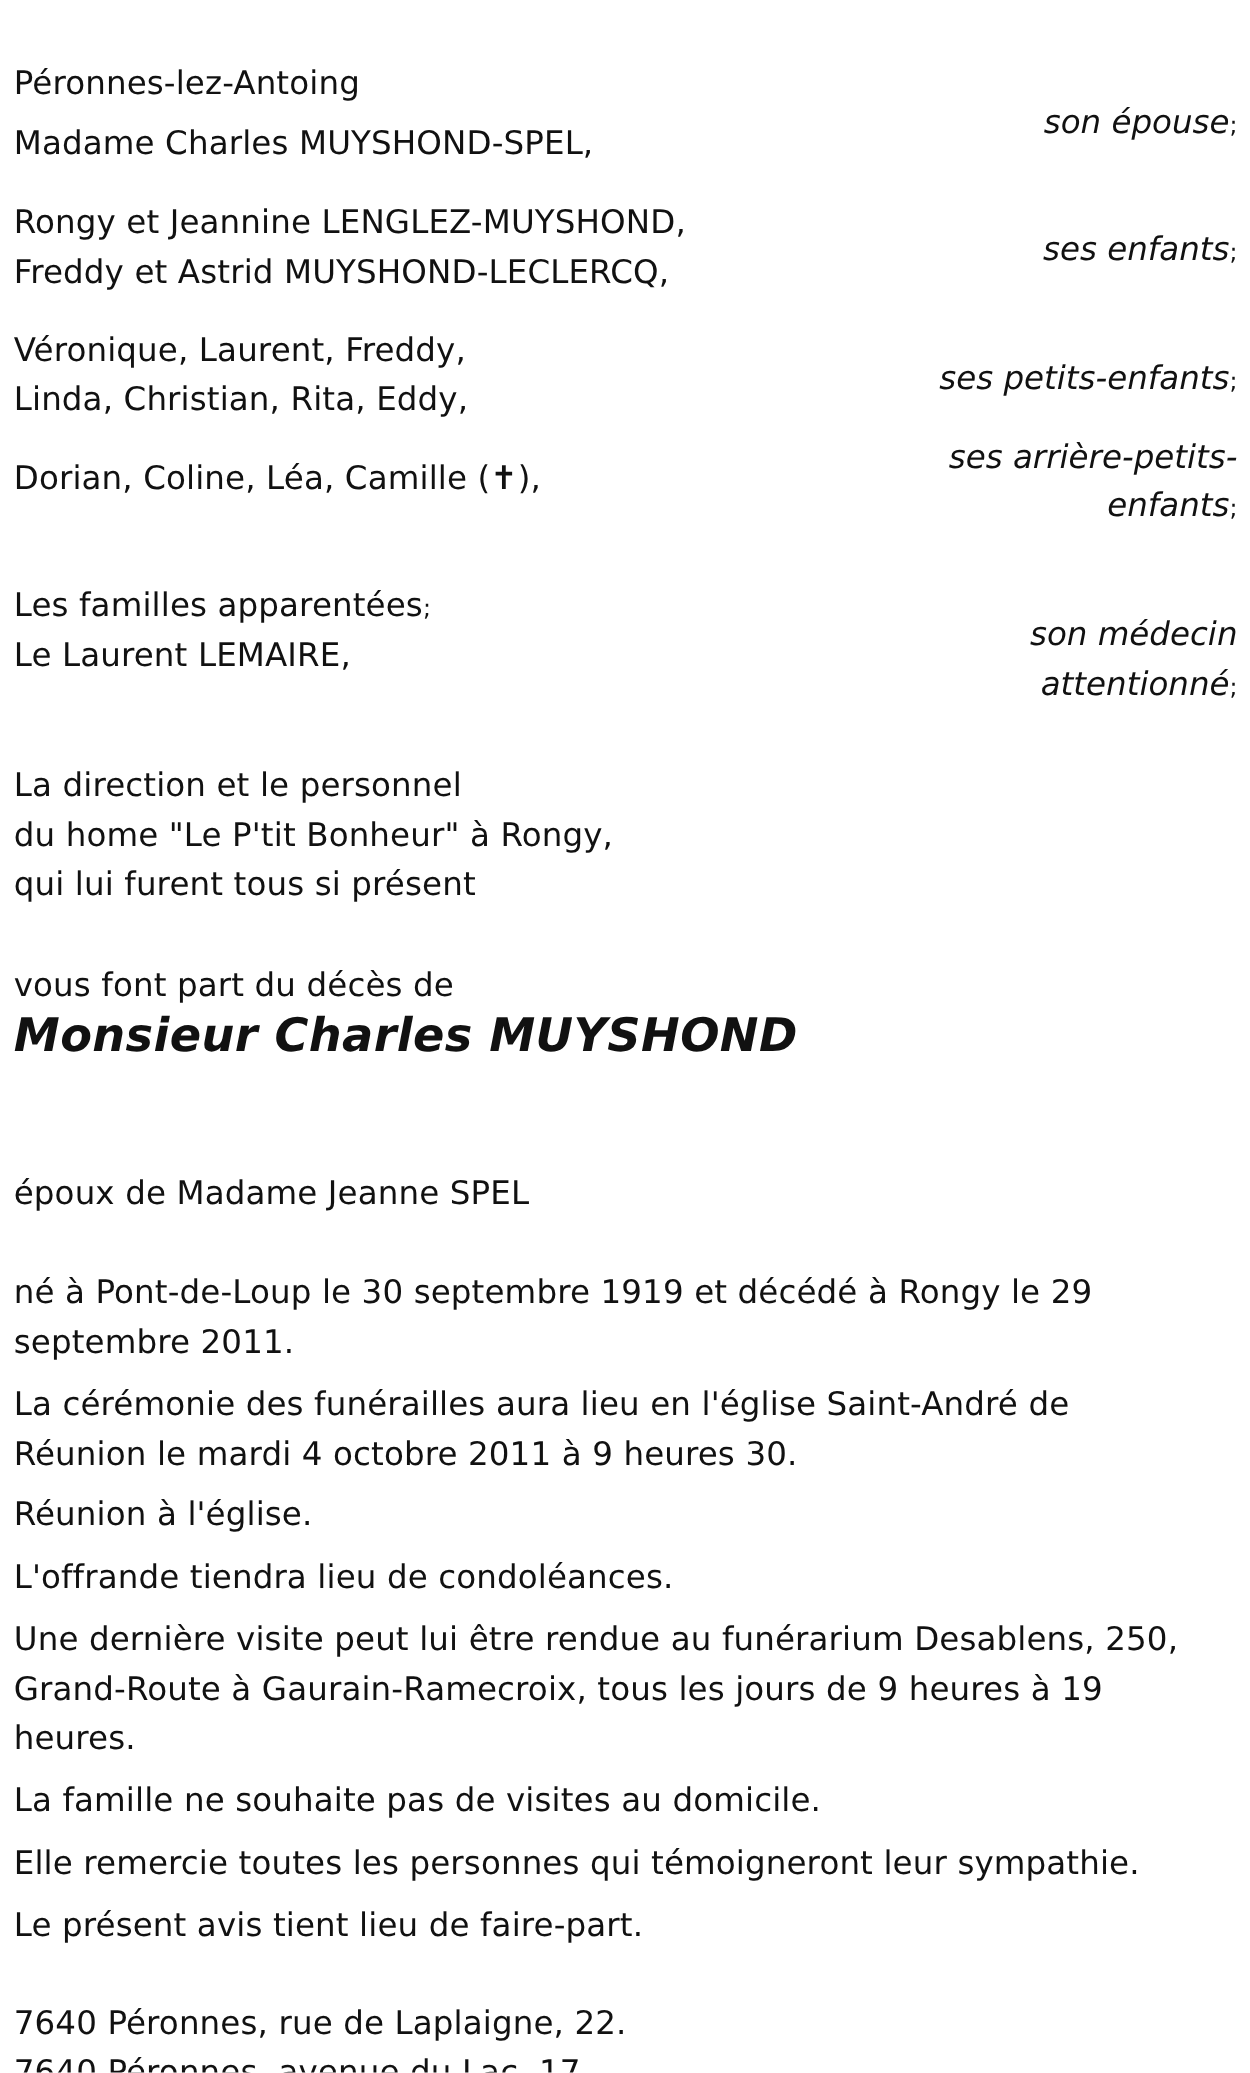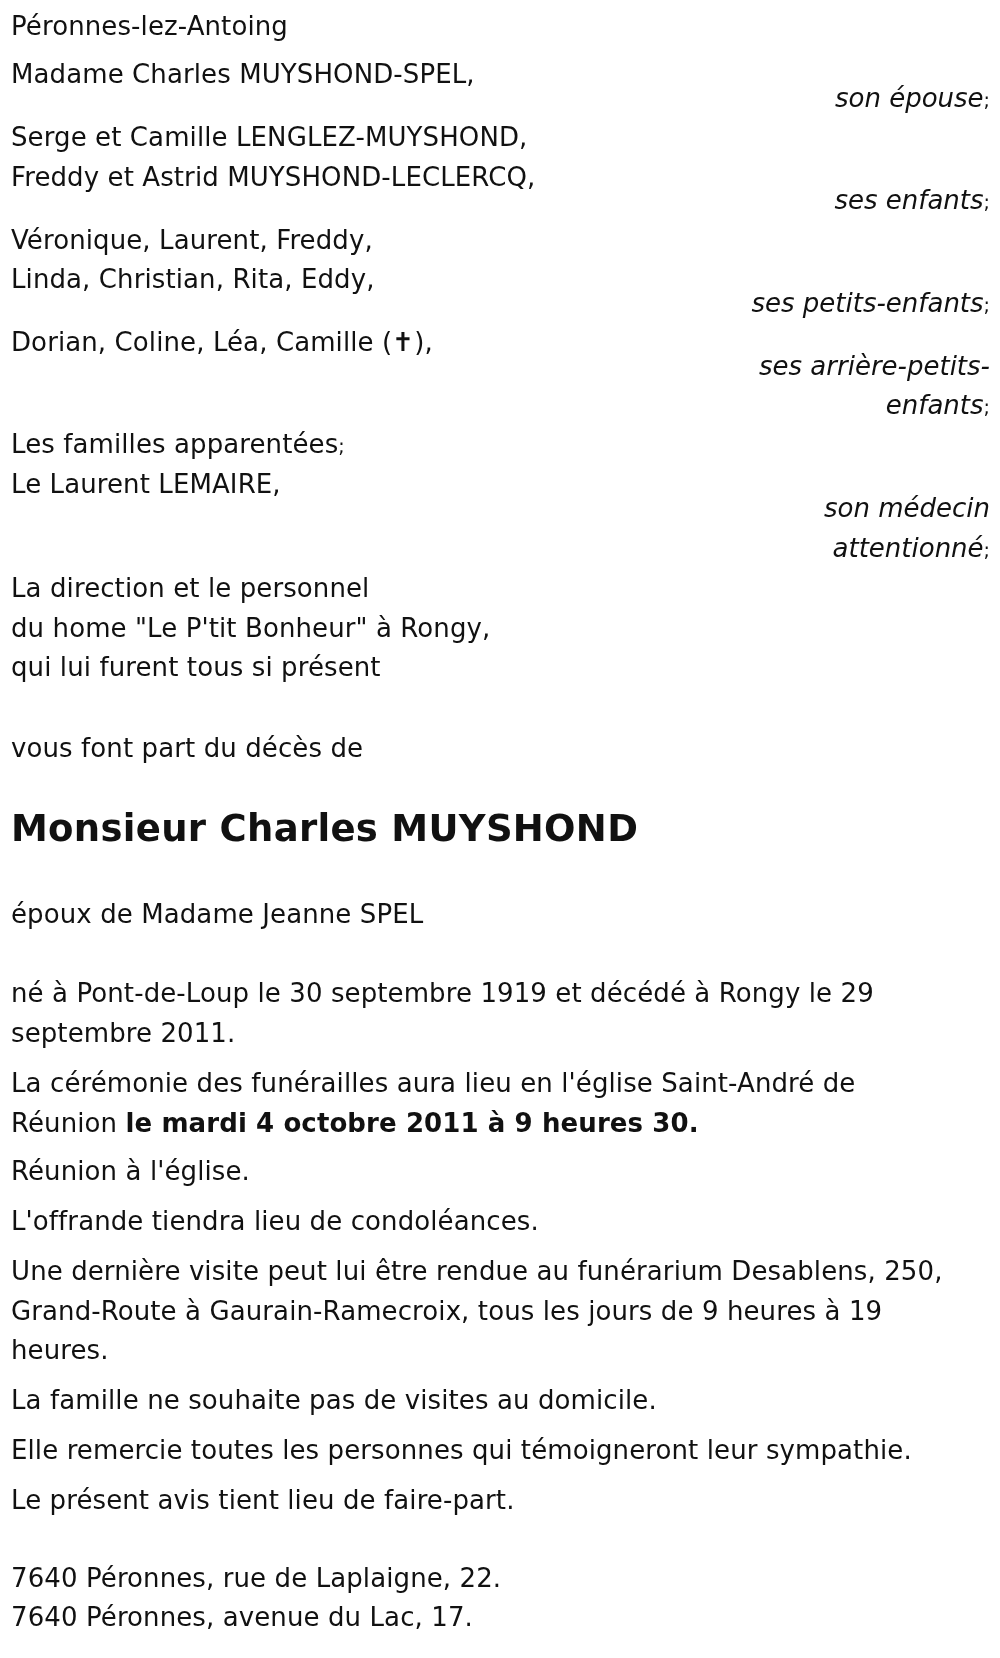--- a/index.html
+++ b/index.html
@@ -1,34 +1,34 @@
 <!DOCTYPE html>
 <html><head>
 <meta charset="utf-8">
 <style>
   html, body { margin:0; padding:0; background:#ffffff; }
   body { width:1000px; height:1658px; position:relative; overflow:hidden;
          font-family:"DejaVu Sans", sans-serif; color:#111111; }
-  .ln { position:absolute; left:11px; font-size:26px; line-height:40px; height:40px; white-space:nowrap; letter-spacing:0.1px; }
+  .ln { position:absolute; left:11px; font-size:26px; line-height:40px; height:40px; white-space:nowrap; letter-spacing:0.1px;margin-top:41px; }
   .rt { position:absolute; right:10px; font-size:26px; line-height:40px; height:40px; white-space:nowrap; font-style:italic; text-align:center; }
   .semi { font-size:19px; font-style:normal; }
-  .title { position:absolute; left:11px; font-size:37px; font-weight:bold; line-height:50px; white-space:nowrap; letter-spacing:0.3px; }
-  b { font-weight:bold; }
+  .title { position:absolute; left:11px; font-size:37px; font-weight:bold; line-height:50px; white-space:nowrap; letter-spacing:0.3px;font-style:italic; }
+  b { font-weight:normal; }
 </style>
 </head>
 <body>
 
 <div>
 
   <div class="ln" style="top:6px">Péronnes-lez-Antoing</div>
 
   <div class="ln" style="top:54px">Madame Charles MUYSHOND-SPEL,</div>
   <div class="rt" style="top:78px"><span>son épouse</span><span class="semi">;</span></div>
 
-  <div class="ln" style="top:117px">Serge et Camille LENGLEZ-MUYSHOND,</div>
+  <div class="ln" style="top:117px">Rongy et Jeannine LENGLEZ-MUYSHOND,</div>
   <div class="ln" style="top:157px">Freddy et Astrid MUYSHOND-LECLERCQ,</div>
   <div class="rt" style="top:180px"><span>ses enfants</span><span class="semi">;</span></div>
 
   <div class="ln" style="top:220px">Véronique, Laurent, Freddy,</div>
   <div class="ln" style="top:259px">Linda, Christian, Rita, Eddy,</div>
   <div class="rt" style="top:283px"><span>ses petits-enfants</span><span class="semi">;</span></div>
 
   <div class="ln" style="top:322px"><span>Dorian, Coline, Léa, Camille (</span><span style="font-weight:bold">✝</span><span>),</span></div>
   <div class="rt" style="top:346px">ses arrière-petits-</div>
   <div class="rt" style="top:385px"><span>enfants</span><span class="semi">;</span></div>

